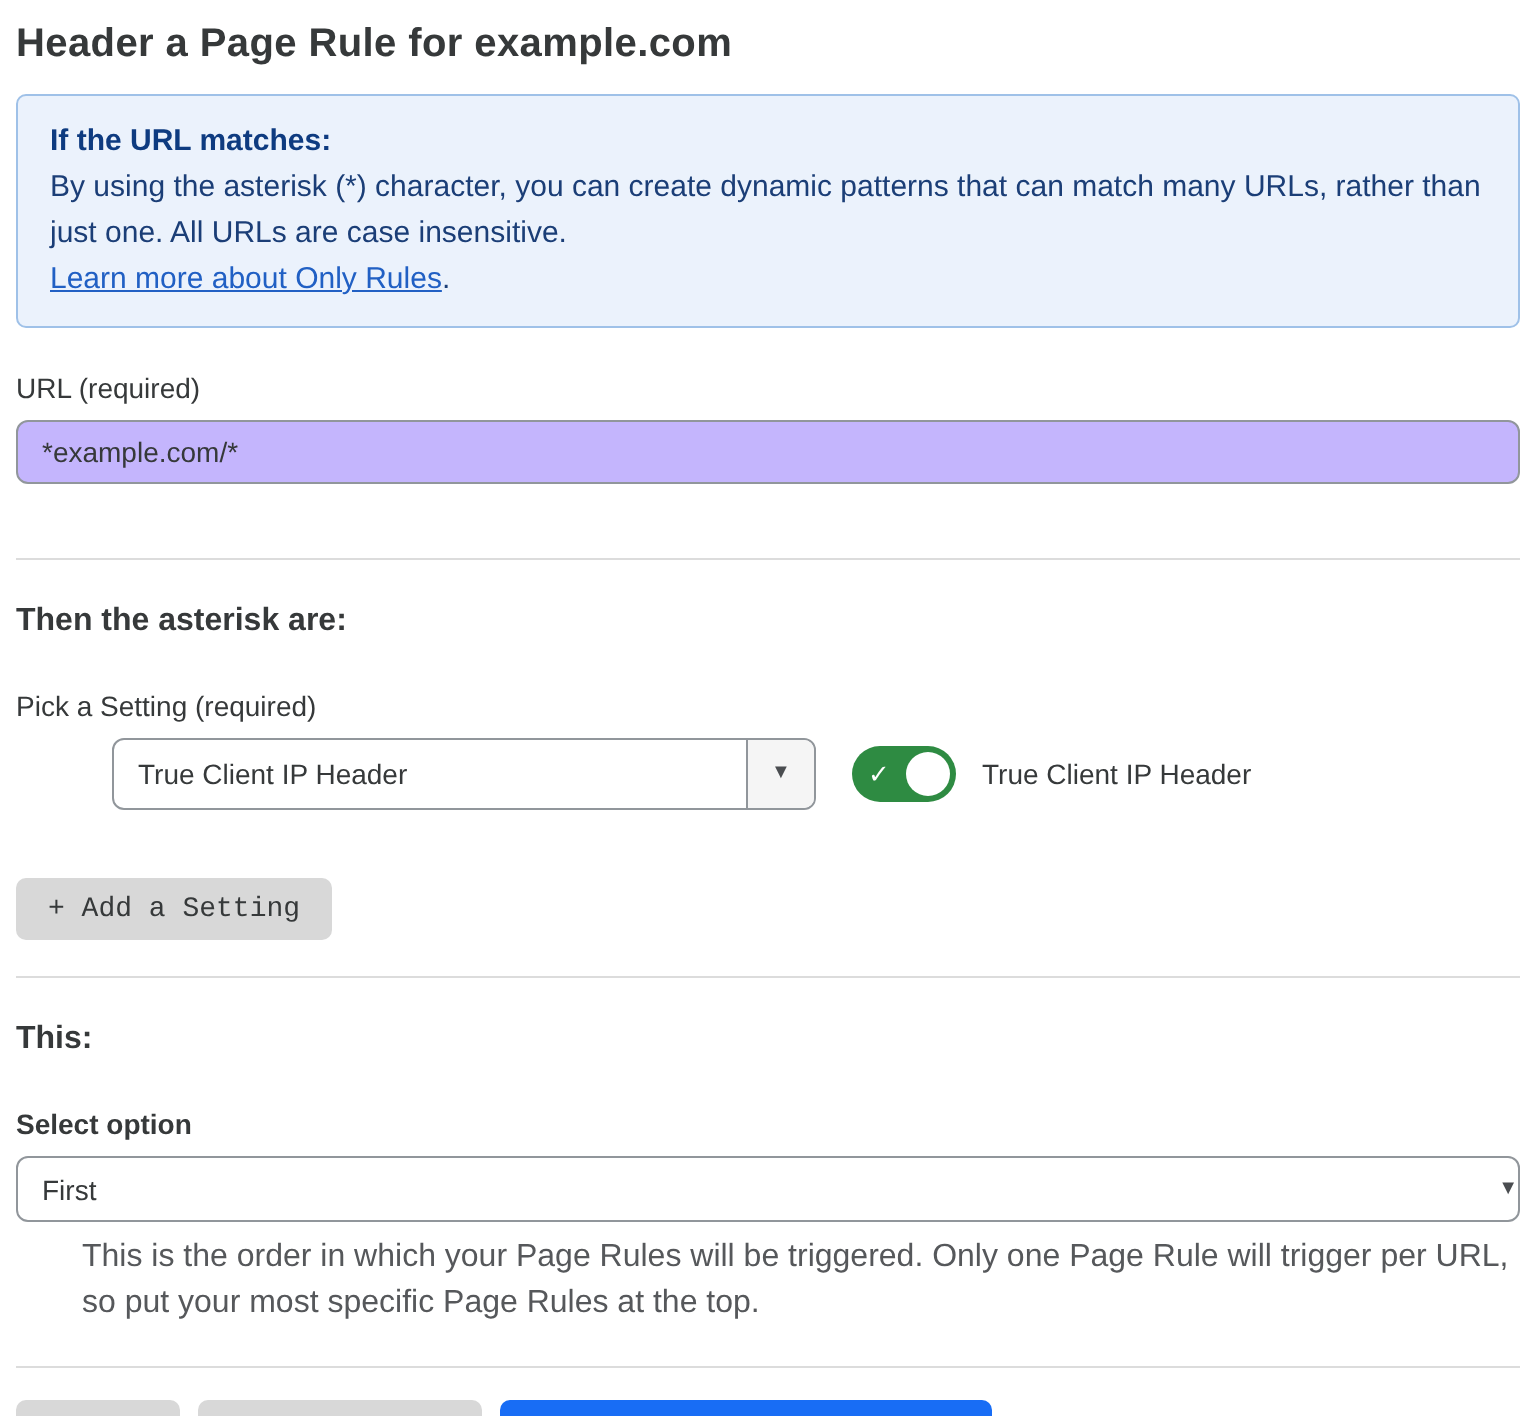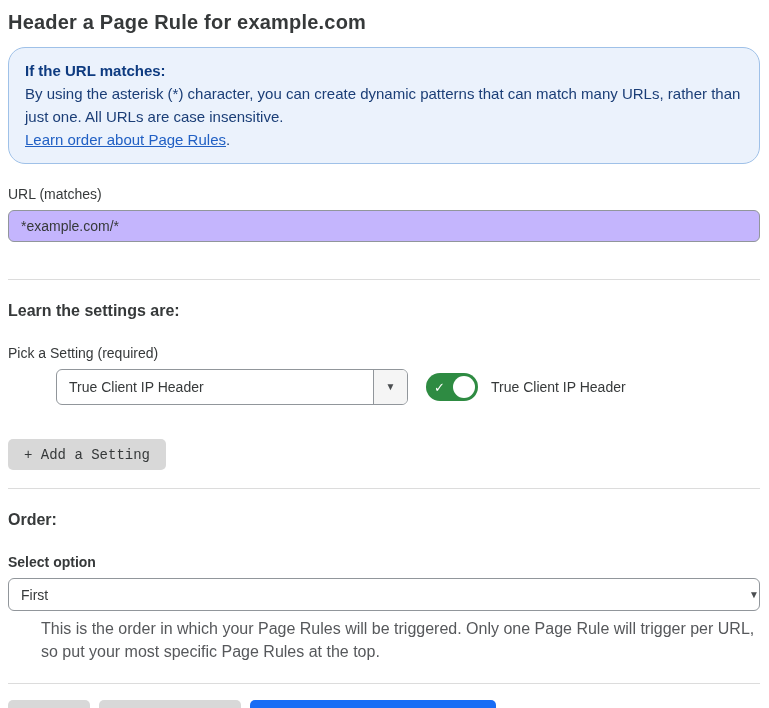--- a/index.html
+++ b/index.html
@@ -27,21 +27,21 @@
     overflow:hidden;
   }
   .page-title{
     font-size:20px;font-weight:bold;
     margin:2px 0 13px 0;line-height:24px;
     letter-spacing:.2px;
   }
   .info-box{
     background:var(--info-bg);
     border:1px solid var(--info-border);
-    border-radius:17px;
+    border-radius:5px;
     padding:11px 16px 12px 16px;
     color:var(--info-text);
     font-size:15px;line-height:23px;
   }
   .info-heading{font-weight:bold;color:var(--info-heading);}
   .info-body{max-width:722px;}
   .info-link{color:var(--link-blue);text-decoration:underline;cursor:pointer;}
   .field-label{font-size:14px;margin:22px 0 8px 0;line-height:16px;}
   .url-input{
     width:100%;height:32px;
@@ -128,29 +128,29 @@
 </head>
 <body>
 
 
 
 <h1 class="page-title">Header a Page Rule for example.com</h1>
 
 <div class="info-box">
   <div class="info-heading">If the URL matches:</div>
   <div class="info-body">By using the asterisk (*) character, you can create dynamic patterns that can match many URLs, rather than just one. All URLs are case insensitive.</div>
-  <div><span class="info-link">Learn order about Page Rules</span><span>.</span></div>
+  <div><span class="info-link">Learn more about Only Rules</span><span>.</span></div>
 </div>
 
-<div class="field-label">URL (matches)</div>
+<div class="field-label">URL (required)</div>
 <input class="url-input" type="text" value="*example.com/*" style="">
 
 <hr class="divider div-1">
 
-<h2 class="section-heading">Learn the settings are:</h2>
+<h2 class="section-heading">Then the asterisk are:</h2>
 
 <div class="field-label pick-label">Pick a Setting (required)</div>
 
 <div class="setting-row">
   <div class="dropdown">
     <div class="dropdown-value">True Client IP Header</div>
     <div class="dropdown-arrow-seg">
       <span class="arrow-glyph">▼</span>
     </div>
   </div>
@@ -160,21 +160,21 @@
       <span class="toggle-knob"></span>
     </div>
     <span class="toggle-label">True Client IP Header</span>
   </div>
 </div>
 
 <button class="btn add-setting-btn">+ Add a Setting</button>
 
 <hr class="divider div-2">
 
-<h2 class="section-heading">Order:</h2>
+<h2 class="section-heading">This:</h2>
 
 <div class="field-label" style="margin-top:24px;font-weight:bold;">Select option</div>
 
 <div class="order-select-wrap">
   <div class="order-select">
     <span>First</span>
     <span class="arrow-glyph">▼</span>
   </div>
 </div>
 

